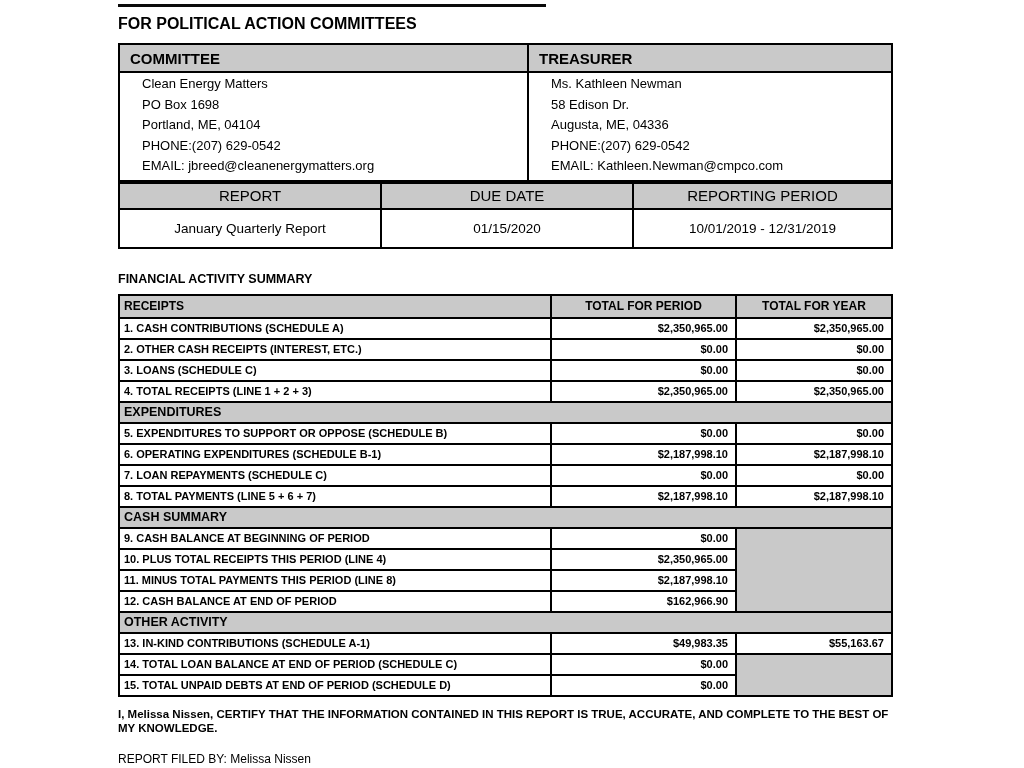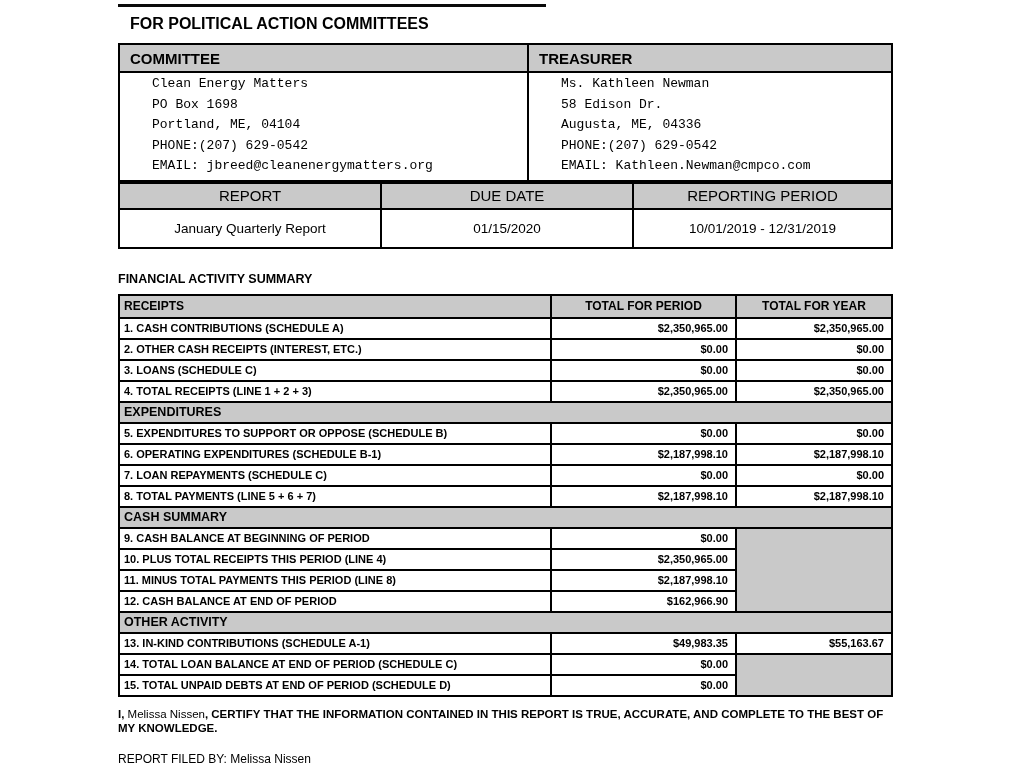--- a/index.html
+++ b/index.html
@@ -4,31 +4,31 @@
 <style>
   html,body { margin:0; padding:0; background:#fff; }
   .page {
     position:relative; width:1024px; height:768px; background:#ffffff;
     font-family:"Liberation Sans", sans-serif; color:#000; overflow:hidden;
   }
   .content { position:absolute; left:118px; top:0; width:775px; }
 
   .topline { margin-top:4px; width:428px; height:3px; background:#0a0a0a; }
 
-  .page-title { font-size:16px; font-weight:bold; margin:8px 0 10px 12px; }
+  .page-title { font-size:16px; font-weight:bold; margin:8px 0 10px 0; }
 
   table { border-collapse:collapse; width:775px; table-layout:fixed; }
   th, td { border:2px solid #000; }
 
   
   .ct-table th {
     background:#c9c9c9; text-align:left; font-size:15px; font-weight:bold;
     padding:4px 10px; height:18px;
   }
-  .ct-table td { vertical-align:top; padding:1px 0 3px 18px;font-family:Liberation Mono, monospace; }
+  .ct-table td { vertical-align:top; padding:1px 0 3px 8px; }
   .ct-table td div { font-size:13px; line-height:20.5px; padding-left:7px; white-space:nowrap; overflow:hidden; }
 
   
   .report-table th {
     background:#c9c9c9; text-align:center; font-size:15px; font-weight:normal;
     padding:3px 0; height:18px;
   }
   .report-table td { text-align:center; font-size:13.5px; padding:10px 0; height:17px; }
 
   .summary-title { text-align:left; font-weight:bold; font-size:12.5px; margin:23px 0 8px 0; }
@@ -37,21 +37,21 @@
   .fin-table { font-weight:bold;padding-left:47px; }
   .fin-table th { background:#c9c9c9; font-size:12px; padding:3px 4px; height:15px; }
   .fin-table th.lbl-h { text-align:left; }
   .fin-table td { font-size:11px; height:15px; }
   .fin-table td.lbl { text-align:left; padding:2px 4px; }
   .fin-table td.val { text-align:right; padding:2px 7px 2px 2px; }
   .fin-table td.section { background:#c9c9c9; font-size:12.5px; text-align:left; padding:2px 4px; }
   .fin-table td.shaded { background:#c9c9c9; }
 
   .cert { font-size:11.5px; font-weight:bold; line-height:14px; margin:10px 0 0 0; width:775px; }
-  .cert .cert-name { font-weight:normal; }
+  .cert .cert-name { font-weight:bold; }
 
   .footer { margin-top:17px; }
   .footer div { font-size:12px; line-height:14.5px; }
 </style>
 </head>
 <body>
 
 <div class="page">
   <div class="content">
 

